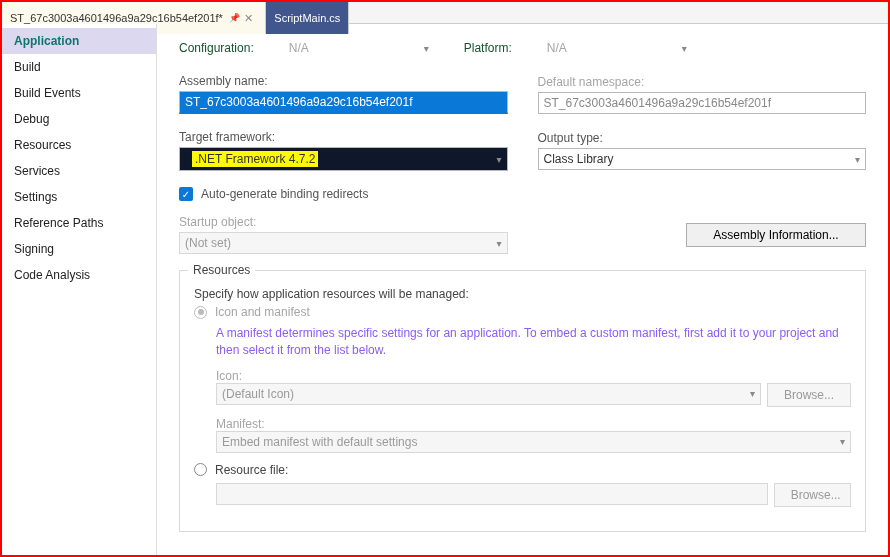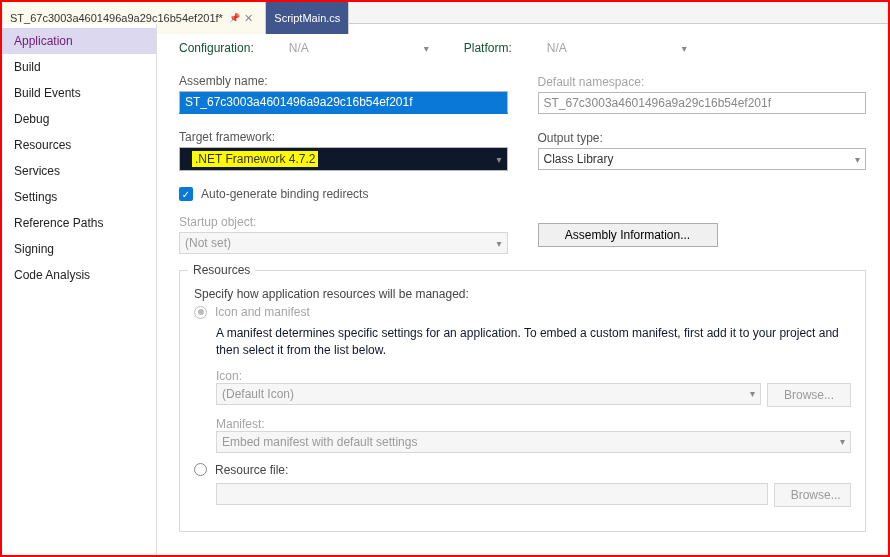--- a/index.html
+++ b/index.html
@@ -6,21 +6,21 @@
 body{font-family:'Segoe UI',Tahoma,sans-serif;font-size:12px;width:890px;height:557px;border:2px solid red;background:#fff;overflow:hidden}
 .tabbar{display:flex;border-bottom:1px solid #ccc;background:#f5f5f5;height:22px}
 .tab{display:flex;align-items:center;padding:16px 8px;font-size:11px;border-right:1px solid #ccc;cursor:pointer;height:100%}
 .tab.active{background:#fcfaed;color:#333}
 .tab .pin{color:#888;margin-left:6px;font-size:9px}
 .tab .x{color:#888;margin:0 4px;font-size:11px}
 .tab.secondary{background:#40568d;color:#fff}
 .main{display:flex;height:calc(100% - 22px)}
 .sidebar{width:155px;border-right:1px solid #ddd;padding-top:4px;background:#fff}
 .sbitem{padding:6px 12px;cursor:pointer;color:#222}
-.sbitem.active{background:#dbd8f0;color:#701a75;font-weight:400}
+.sbitem.active{background:#dbd8f0;color:#0f766e;font-weight:700}
 .content{flex:1;padding:14px 22px;overflow-y:auto;color:#555}
 .row{display:flex;gap:30px;align-items:center;margin-bottom:16px}
 .col{flex:1;display:flex;flex-direction:column;gap:3px}
 .label{color:#555}
 .label.disabled{color:#a5a5a5}
 .cfgrow .label{color:#14532d}
 .input{border:1px solid #b8b8b8;padding:3px 5px;font-size:12px;width:100%;background:#fff;color:#333}
 .input.selected{background:#0a78d6;color:#fff;border-bottom:2px solid #0a78d6}
 .select{border:1px solid #b8b8b8;padding:3px 5px;font-size:12px;width:100%;background:#fff;color:#333;display:flex;align-items:center;justify-content:space-between;cursor:pointer}
 .select.disabled{background:#f6f6f6;color:#9a9a9a;border-color:#d8d8d8}
@@ -32,21 +32,21 @@
 .chk{width:14px;height:14px;background:#0a78d6;border-radius:2px;display:flex;align-items:center;justify-content:center;color:#fff;font-size:10px}
 .btn{border:1px solid #adadad;background:#f0f0f0;padding:4px 16px;cursor:pointer;font-size:12px}
 .btn.disabled{color:#9a9a9a;background:#f6f6f6;border-color:#d8d8d8}
 .fieldset{border:1px solid #d8d8d8;padding:10px 14px 14px;position:relative;margin-top:6px}
 .legend{position:absolute;top:-8px;left:8px;background:#fff;padding:0 5px;font-size:12px;color:#444}
 .radio-row{display:flex;align-items:center;gap:8px;margin:0 0 6px}
 .radio{width:13px;height:13px;border:1px solid #888;border-radius:50%;display:flex;align-items:center;justify-content:center}
 .radio.disabled{border-color:#bbb}
 .radio.checked::after{content:"";width:6px;height:6px;background:#555;border-radius:50%}
 .radio.disabled.checked::after{background:#bbb}
-.desc{color:#0f172a;margin-left:22px;margin-bottom:10px;line-height:1.4}
+.desc{color:#8b5cf6;margin-left:22px;margin-bottom:10px;line-height:1.4}
 .sub{margin-left:22px;margin-bottom:10px}
 .sub .label{color:#a5a5a5;font-size:12px}
 .sub .flexr{display:flex;gap:6px;align-items:flex-start}
 .sub .select{flex:1}
 .sub .btn{min-width:68px}
 </style>
 </head>
 <body>
 
 <div class="tabbar">
@@ -122,21 +122,21 @@
     </div>
 
     <div class="row">
       <div class="col">
         <span class="label disabled">Startup object:</span>
         <div class="select disabled">
           <span class="txt">(Not set)</span>
           <span class="chev">▾</span>
         </div>
       </div>
-      <div class="col" style="justify-content:flex-end;align-items:flex-start">
+      <div class="col" style="justify-content:flex-end;align-items:flex-end">
         <button class="btn" style="width:180px">Assembly Information...</button>
       </div>
     </div>
 
     <div class="fieldset">
       <span class="legend">Resources</span>
       <div style="margin:6px 0 4px;color:#444">Specify how application resources will be managed:</div>
 
       <div class="radio-row">
         <div class="radio disabled checked"></div>

